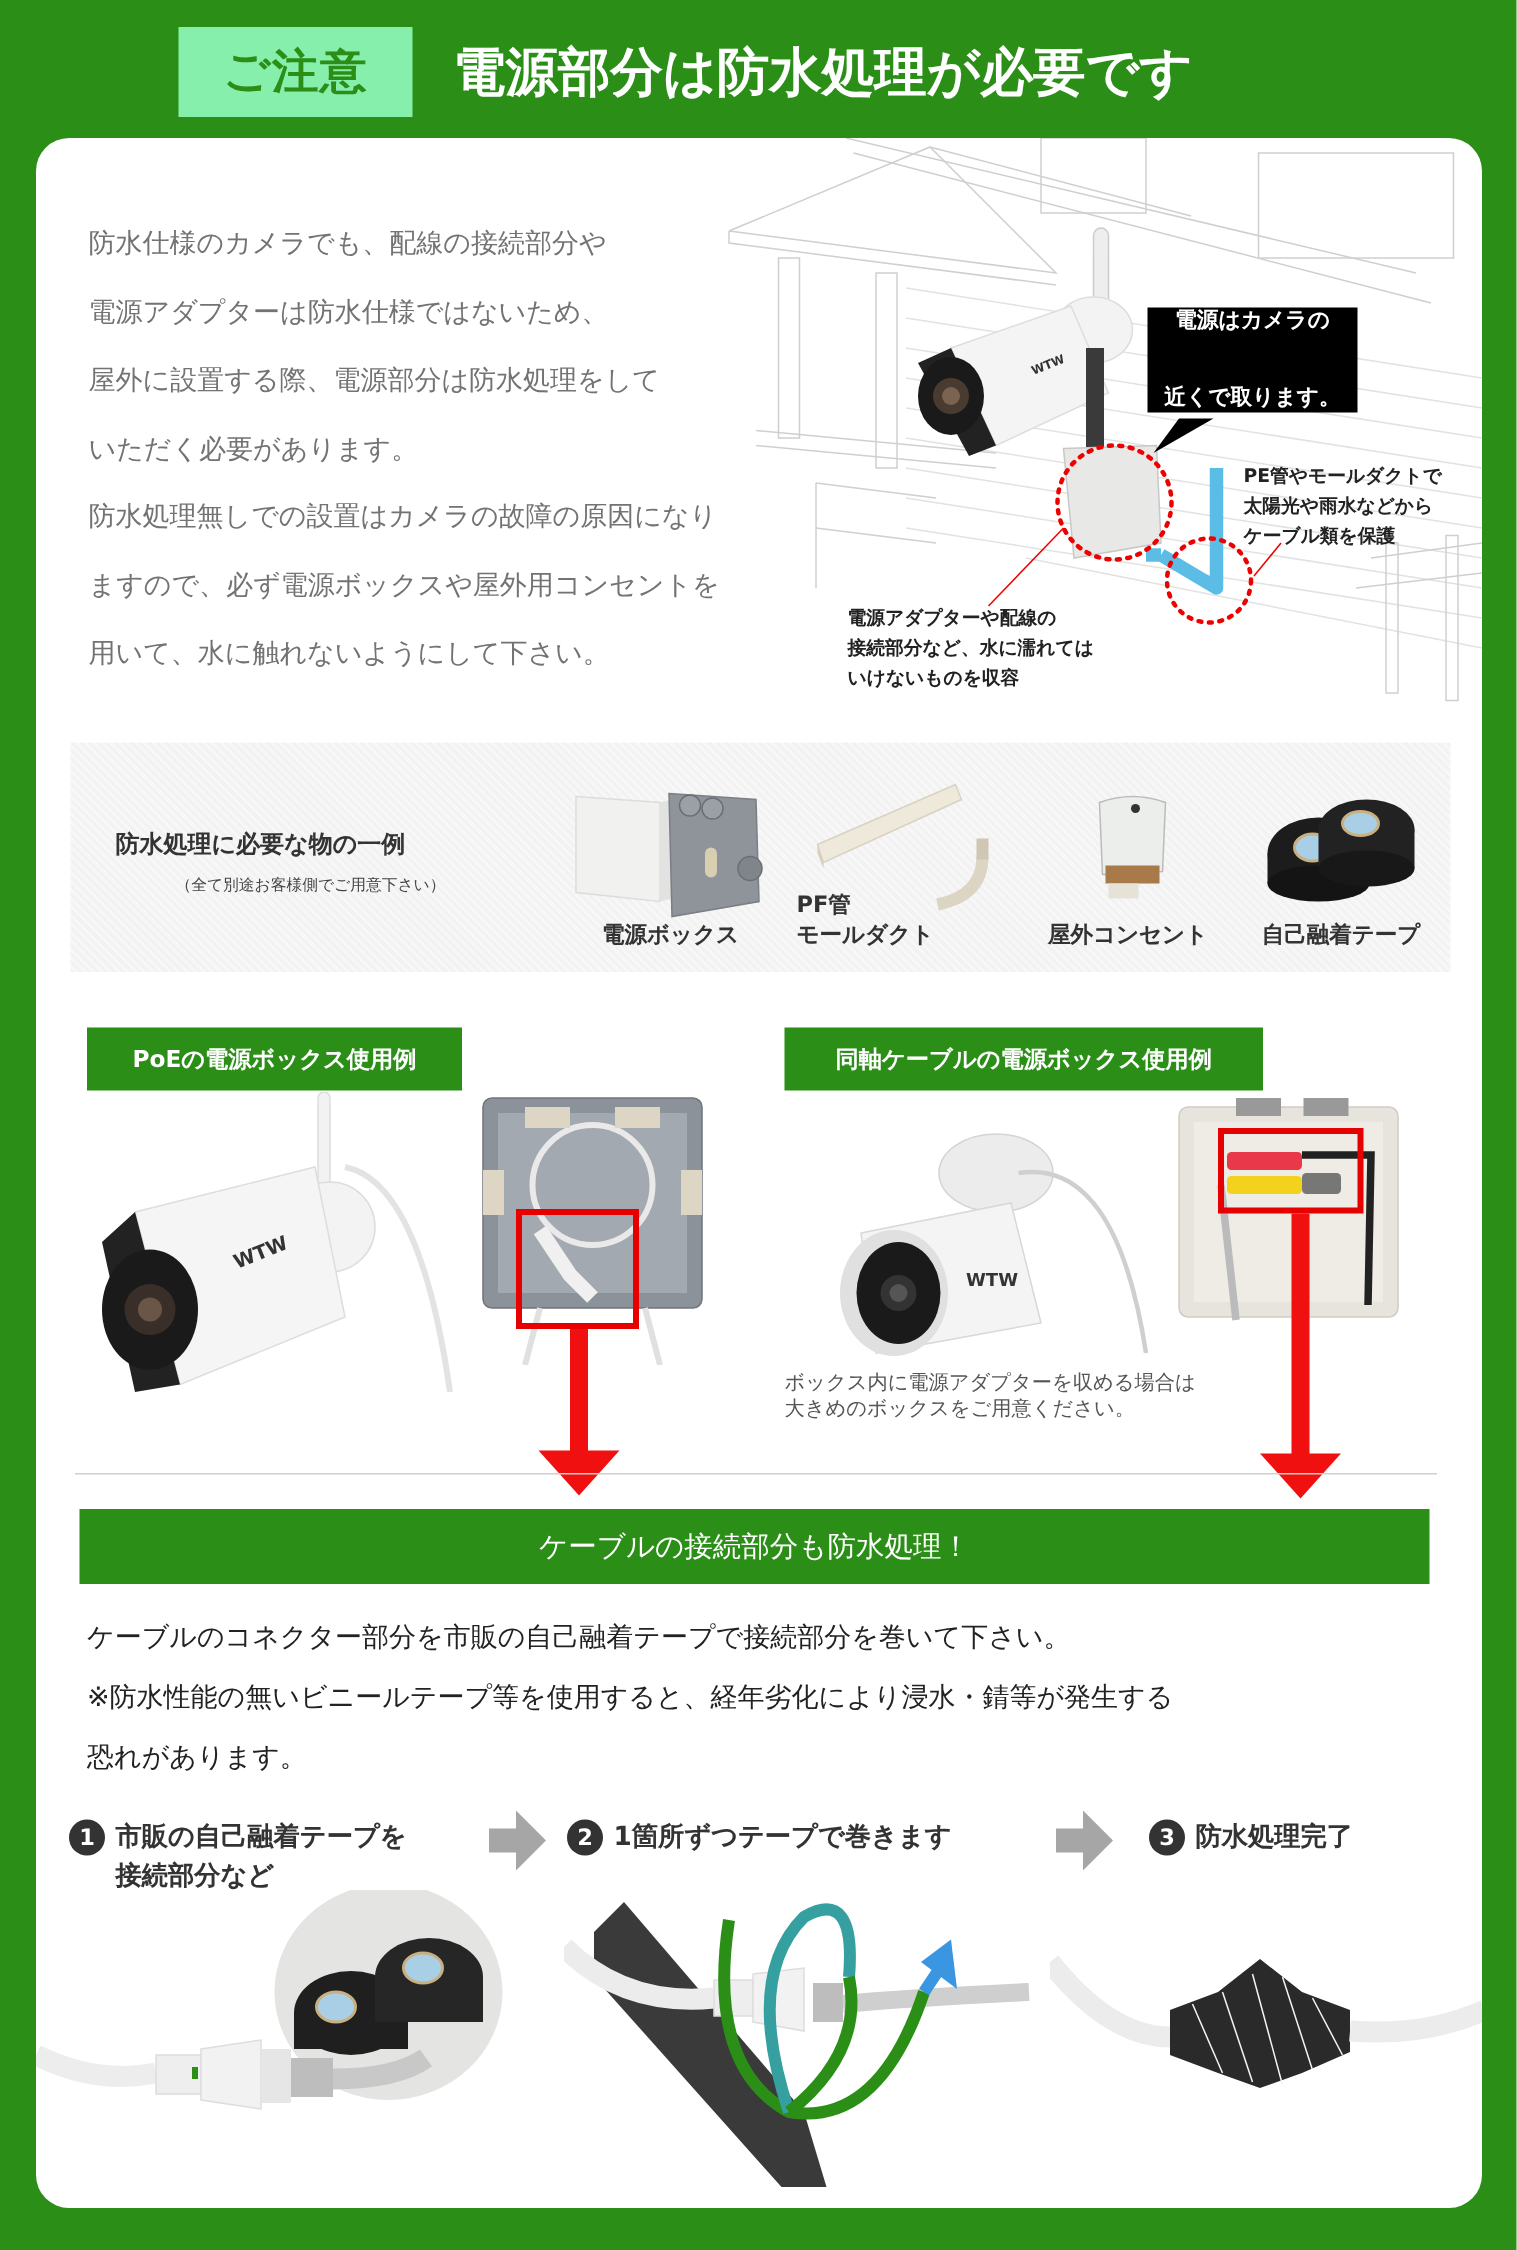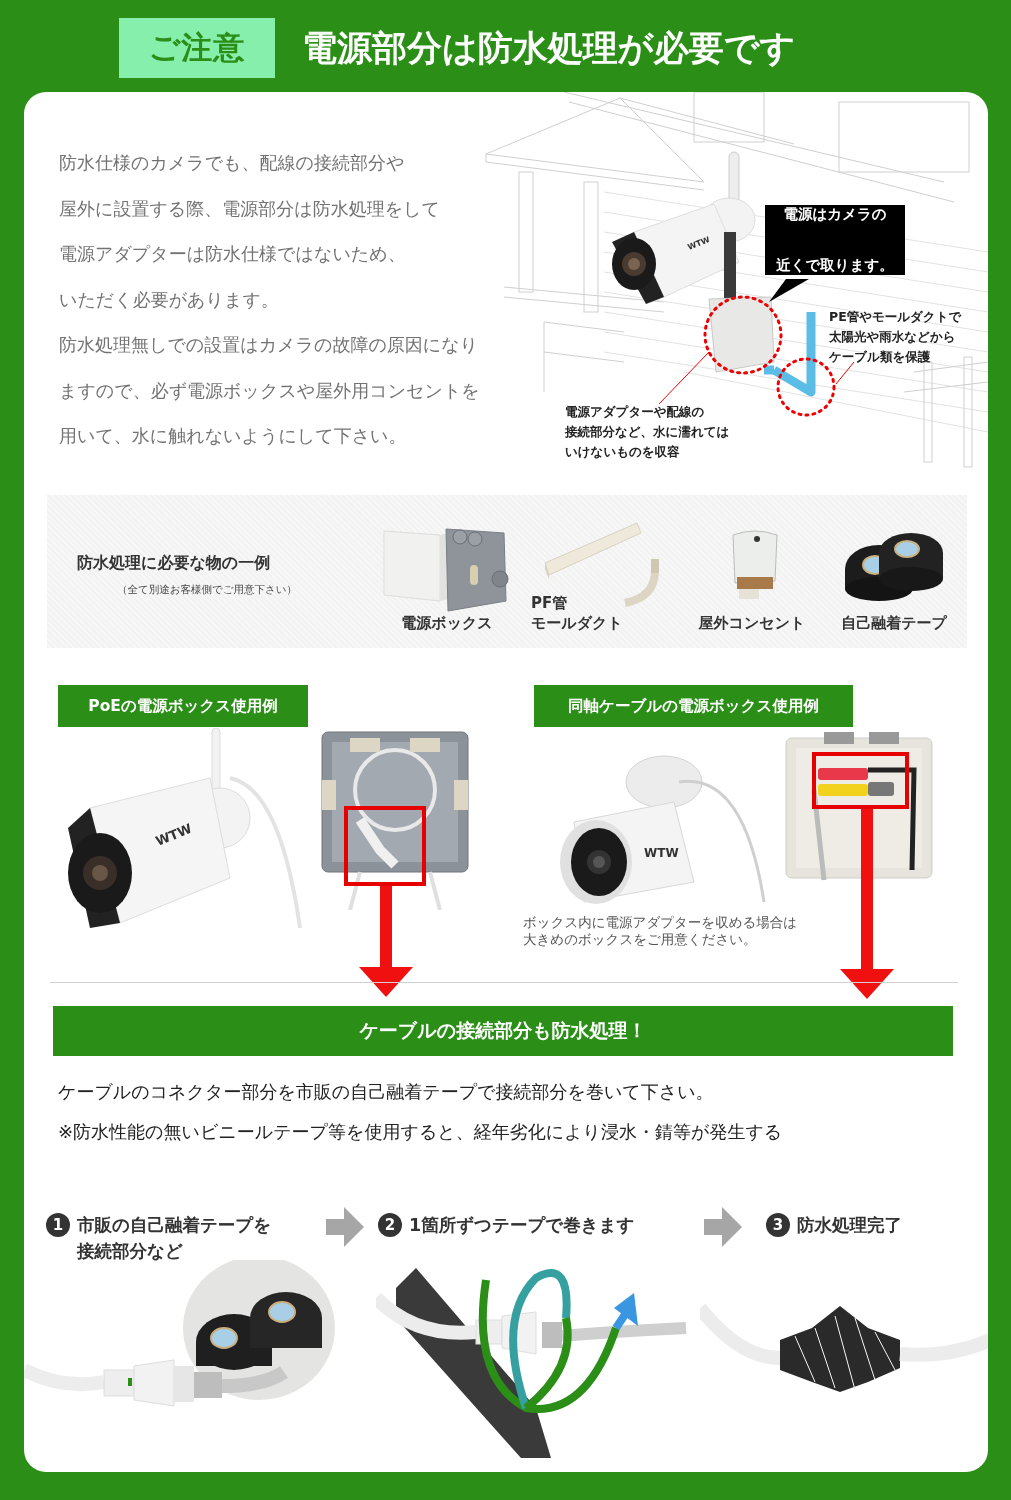--- a/index.html
+++ b/index.html
@@ -62,21 +62,21 @@
   }
   .red-frame { border: 4px solid #e60000; }
   .red-arrow-shaft { background: #f01010; }
   .red-arrow-head { width: 0; height: 0; border-left: 27px solid transparent; border-right: 27px solid transparent; border-top: 30px solid #f01010; }
   .caption-small { font-size: 13.5px; color: #555; line-height: 17px; white-space: nowrap; }
   .divider { left: 26px; top: 890px; width: 908px; height: 1px; background: #d0d0d0; }
 
   
   .banner {
     left: 29px; top: 914px; width: 900px; height: 50px;
-    background: #2a8e17; color: #fff; font-weight: bold; font-size: 19px;
+    background: #2a8e17; color: #fff; font-weight: normal; font-size: 19px;
     display: flex; align-items: center; justify-content: center;
   }
   .body-text { left: 34px; top: 980px; width: 900px; font-size: 18px; line-height: 40px; color: #222; }
   .body-text p { white-space: nowrap; }
 
   
   .step { display: flex; align-items: flex-start; font-weight: bold; font-size: 17.5px; color: #333; line-height: 26px; }
   .step-num {
     width: 24px; height: 24px; border-radius: 50%; background: #333; color: #fff;
     font-size: 15px; display: flex; align-items: center; justify-content: center;
@@ -89,22 +89,22 @@
 </head>
 <body>
 
 <div class="abs header-badge">ご注意</div>
 <div class="abs header-title">電源部分は防水処理が必要です</div>
 
 <div class="abs panel">
 
   <div class="abs intro-text">
     <p>防水仕様のカメラでも、配線の接続部分や</p>
+    <p>電源アダプターは防水仕様ではないため、</p>
     <p>屋外に設置する際、電源部分は防水処理をして</p>
-    <p>電源アダプターは防水仕様ではないため、</p>
     <p>いただく必要があります。</p>
     <p>防水処理無しでの設置はカメラの故障の原因になり</p>
     <p>ますので、必ず電源ボックスや屋外用コンセントを</p>
     <p>用いて、水に触れないようにして下さい。</p>
   </div>
 
   <svg class="abs house-art" viewBox="0 0 504 380">
     <g stroke="#cfcfcf" stroke-width="1" fill="none">
 
       <polyline points="2,62 136,6 220,90 2,62"></polyline>
@@ -257,21 +257,21 @@
     <rect x="90" y="8" width="30" height="14" fill="#ddd6c4"></rect>
     <rect x="2" y="50" width="14" height="30" fill="#ddd6c4"></rect>
     <rect x="134" y="50" width="14" height="30" fill="#ddd6c4"></rect>
     <path d="M40,90 L60,120 L75,135" fill="none" stroke="#f0f0f0" stroke-width="10"></path>
     <path d="M40,142 L30,180 M110,142 L120,180" stroke="#e0e0e0" stroke-width="4"></path>
   </svg>
   <div class="abs red-frame" style="left:320px;top:714px;width:82px;height:80px;"></div>
   <div class="abs red-arrow-shaft" style="left:356px;top:794px;width:12px;height:84px;"></div>
   <div class="abs red-arrow-head" style="left:335px;top:875px;"></div>
 
-  <div class="abs ex-label" style="left:499px;top:593px;width:319px;margin-left:11px;">同軸ケーブルの電源ボックス使用例</div>
+  <div class="abs ex-label" style="left:499px;top:593px;width:319px;">同軸ケーブルの電源ボックス使用例</div>
   <svg class="abs" style="left:530px;top:650px;" width="250" height="170" viewBox="0 0 250 170">
     <ellipse cx="110" cy="40" rx="38" ry="26" fill="#ececec" stroke="#d4d4d4"></ellipse>
     <path d="M125,40 Q190,30 210,160" fill="none" stroke="#cfcfcf" stroke-width="3"></path>
     <path d="M20,80 L120,60 L140,140 L30,160 Z" fill="#f4f4f4" stroke="#d8d8d8"></path>
     <ellipse cx="42" cy="120" rx="36" ry="42" fill="#e0e0e0"></ellipse>
     <ellipse cx="45" cy="120" rx="28" ry="34" fill="#1a1a1a"></ellipse>
     <circle cx="45" cy="120" r="12" fill="#333"></circle>
     <circle cx="45" cy="120" r="6" fill="#555"></circle>
     <text x="90" y="115" font-size="12" font-weight="bold" fill="#333">WTW</text>
   </svg>
@@ -295,20 +295,21 @@
     <div>大きめのボックスをご用意ください。</div>
   </div>
 
   <div class="abs divider"></div>
 
   <div class="abs banner">ケーブルの接続部分も防水処理！</div>
 
   <div class="abs body-text">
     <p>ケーブルのコネクター部分を市販の自己融着テープで接続部分を巻いて下さい。</p>
     <p>※防水性能の無いビニールテープ等を使用すると、経年劣化により浸水・錆等が発生する</p>
+    <p>恐れがあります。</p>
   </div>
 
   <div class="abs step" style="left:22px;top:1120px;">
     <div class="step-num">1</div>
     <div>
       <div>市販の自己融着テープを</div>
       <div>接続部分など</div>
     </div>
   </div>
   <svg class="abs gray-arrow" style="left:302px;top:1115px;" viewBox="0 0 38 40">

